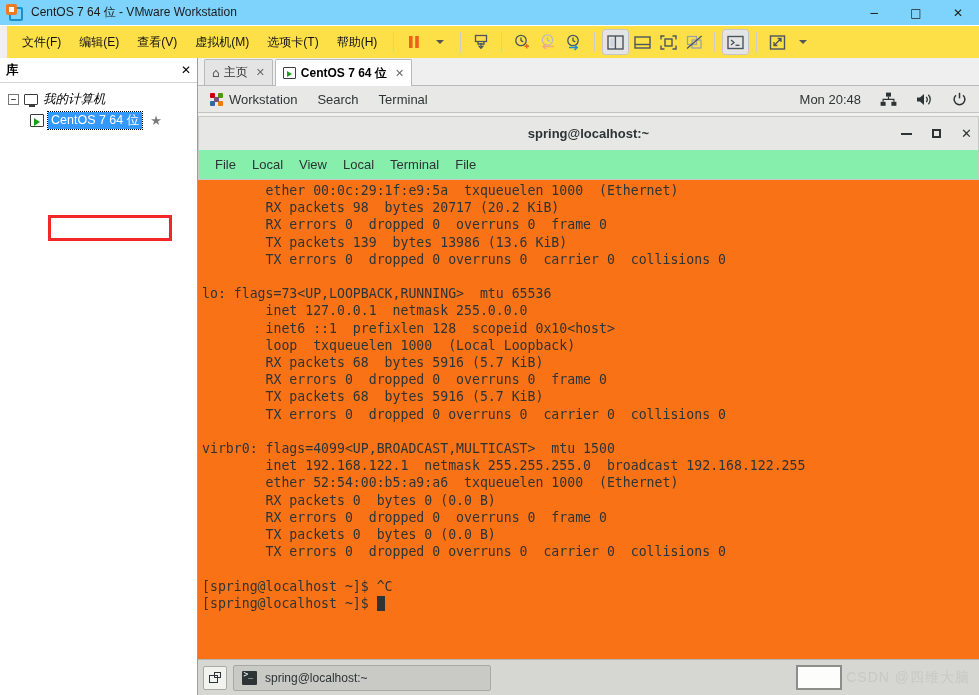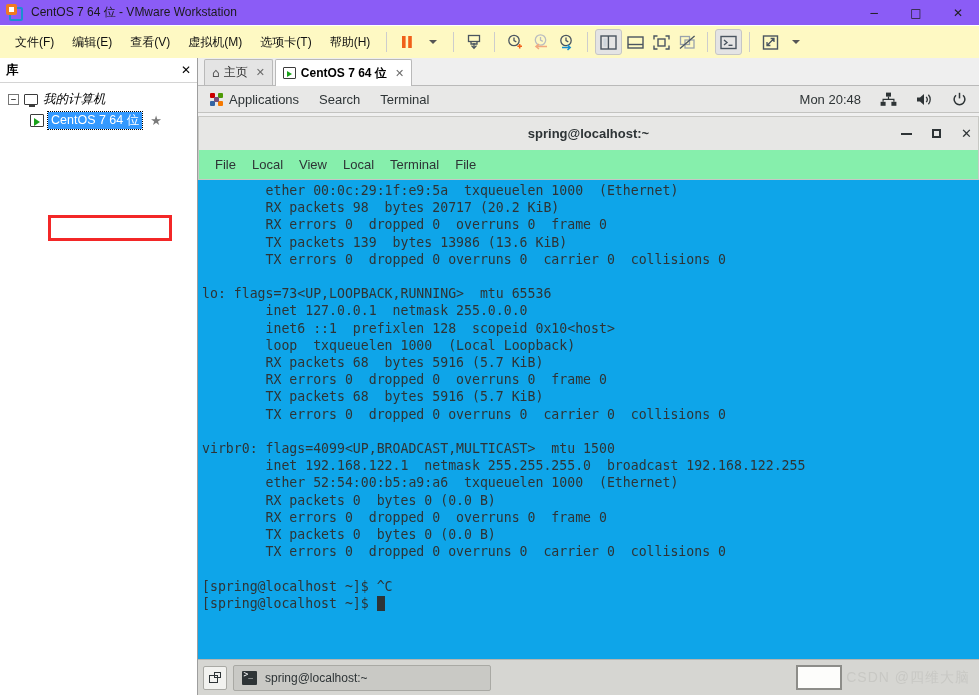--- a/index.html
+++ b/index.html
@@ -5,37 +5,37 @@
   * { box-sizing: border-box; margin: 0; padding: 0; }
   html, body {
     width: 979px; height: 695px;
     font-family: "Liberation Sans", sans-serif;
     background: #ffffff; overflow: hidden;
   }
   #app { position: relative; width: 979px; height: 695px; background: #f0f0f0; }
 
   
   .titlebar {
-    height: 26px; background: #8b5cf6; display: flex; align-items: center;
+    height: 26px; background: #7dd3fc; display: flex; align-items: center;
     border-bottom: 1px solid #ffffff;
   }
   .vm-logo { width: 18px; height: 18px; margin: 0 7px 0 6px; position: relative; flex: 0 0 auto; }
   .vm-logo .outer { position: absolute; left: 3px; top: 3px; width: 14px; height: 14px;
     border: 2px solid #1a8fd0; border-radius: 2px; }
   .vm-logo .inner { position: absolute; left: 0px; top: 0px; width: 11px; height: 11px;
     border: 3px solid #f07a22; border-radius: 2px; background: #fff; }
   .title-text { font-size: 12px; color: #1a1a1a; }
   .wincontrols { margin-left: auto; display: flex; height: 26px; }
   .wincontrols div {
     width: 42px; height: 26px; display: flex; align-items: center; justify-content: center;
     font-size: 12px; color: #202020; font-family: "DejaVu Sans", sans-serif;
   }
 
   
-  .menubar { height: 32px; background: #fef9c3; display: flex; align-items: center; padding-left: 6px; }
+  .menubar { height: 32px; background: #fde047; display: flex; align-items: center; padding-left: 6px; margin-left: 7px; }
   .menu-item { font-size: 12px; color: #111; padding: 4px 9px; cursor: default; white-space: nowrap; }
   .tb-sep { width: 1px; height: 20px; background: #cdcdcd; margin: 0 7px; }
   .tb-btn { display: flex; align-items: center; justify-content: center;
     height: 26px; min-width: 26px; padding: 0 3px; border-radius: 3px; }
   .tb-btn.pressed { background: #e4e4e4; border: 1px solid #c6c6c6; }
   .caret { width: 0; height: 0; border-left: 4px solid transparent; border-right: 4px solid transparent;
     border-top: 4px solid #555; margin: 0 5px; }
 
   
   .body { position: absolute; left: 0; top: 58px; right: 0; bottom: 0; display: flex; }
@@ -102,21 +102,21 @@
     display: flex; align-items: center; position: relative; }
   .term-title { position: absolute; left: 0; right: 0; text-align: center; font-size: 13px;
     font-weight: bold; color: #2e3436; }
   .term-btns { margin-left: auto; display: flex; align-items: center; gap: 20px;
     padding-right: 6px; z-index: 2; color: #2e3436; }
   .tb-min { width: 11px; height: 2px; background: #2e3436; }
   .tb-max { width: 9px; height: 9px; border: 2px solid #2e3436; }
   .term-menubar { height: 30px; background: #86efac; border: 1px solid #c8c8c4; border-top: none;
     border-bottom: 1px solid #c8c8c4; display: flex; align-items: center; padding-left: 8px; }
   .term-menubar span { font-size: 13px; color: #2e3436; padding: 0 8px; }
-  .term-body { flex: 1; background: #0ea5e9; overflow: hidden; padding: 2px 0 0 4px; }
+  .term-body { flex: 1; background: #f97316; overflow: hidden; padding: 2px 0 0 4px; }
   .term-body pre { font-family: "DejaVu Sans Mono", monospace; font-size: 13.2px;
     line-height: 17.2px; color: #2e3436; white-space: pre; }
   .cursor { display: inline-block; width: 8px; height: 15px; background: #2e3436; vertical-align: -3px; }
 
   
   .gnome-bottom { height: 36px; background: #d6d6d2; border-top: 1px solid #b5b5b0;
     display: flex; align-items: center; padding: 0 5px; }
   .ws-btn { width: 24px; height: 24px; background: #f2f2ef; border: 1px solid #a9a9a4;
     border-radius: 2px; display: flex; align-items: center; justify-content: center; margin-right: 6px; }
   .ws-btn i { display: block; position: relative; width: 12px; height: 11px; }
@@ -298,21 +298,21 @@
       </div>
 
       <div class="gnome-panel">
         <span class="pi">
           <span class="app-ic">
             <i style="background:#cc0000;left:0;top:0;"></i>
             <i style="background:#4e9a06;left:8px;top:0;"></i>
             <i style="background:#3465a4;left:0;top:8px;"></i>
             <i style="background:#f57900;left:8px;top:8px;"></i>
             <i style="background:#75507b;left:4px;top:4px;"></i>
-          </span><span>Applications</span>
+          </span><span>Workstation</span>
         </span>
         <span class="pi">Search</span>
         <span class="pi">Terminal</span>
         <span class="gp-right">
           <span>Mon 20:48</span>
           <svg width="17" height="15" viewBox="0 0 17 15">
             <rect x="6" y="0.6" width="5" height="4" fill="#2e3436"></rect>
             <rect x="0.6" y="9.8" width="5" height="4" fill="#2e3436"></rect>
             <rect x="11.4" y="9.8" width="5" height="4" fill="#2e3436"></rect>
             <path d="M8.5 4.6 L8.5 7.3 M3.1 9.8 L3.1 7.3 L13.9 7.3 L13.9 9.8" stroke="#2e3436" stroke-width="1.2" fill="none"></path>

